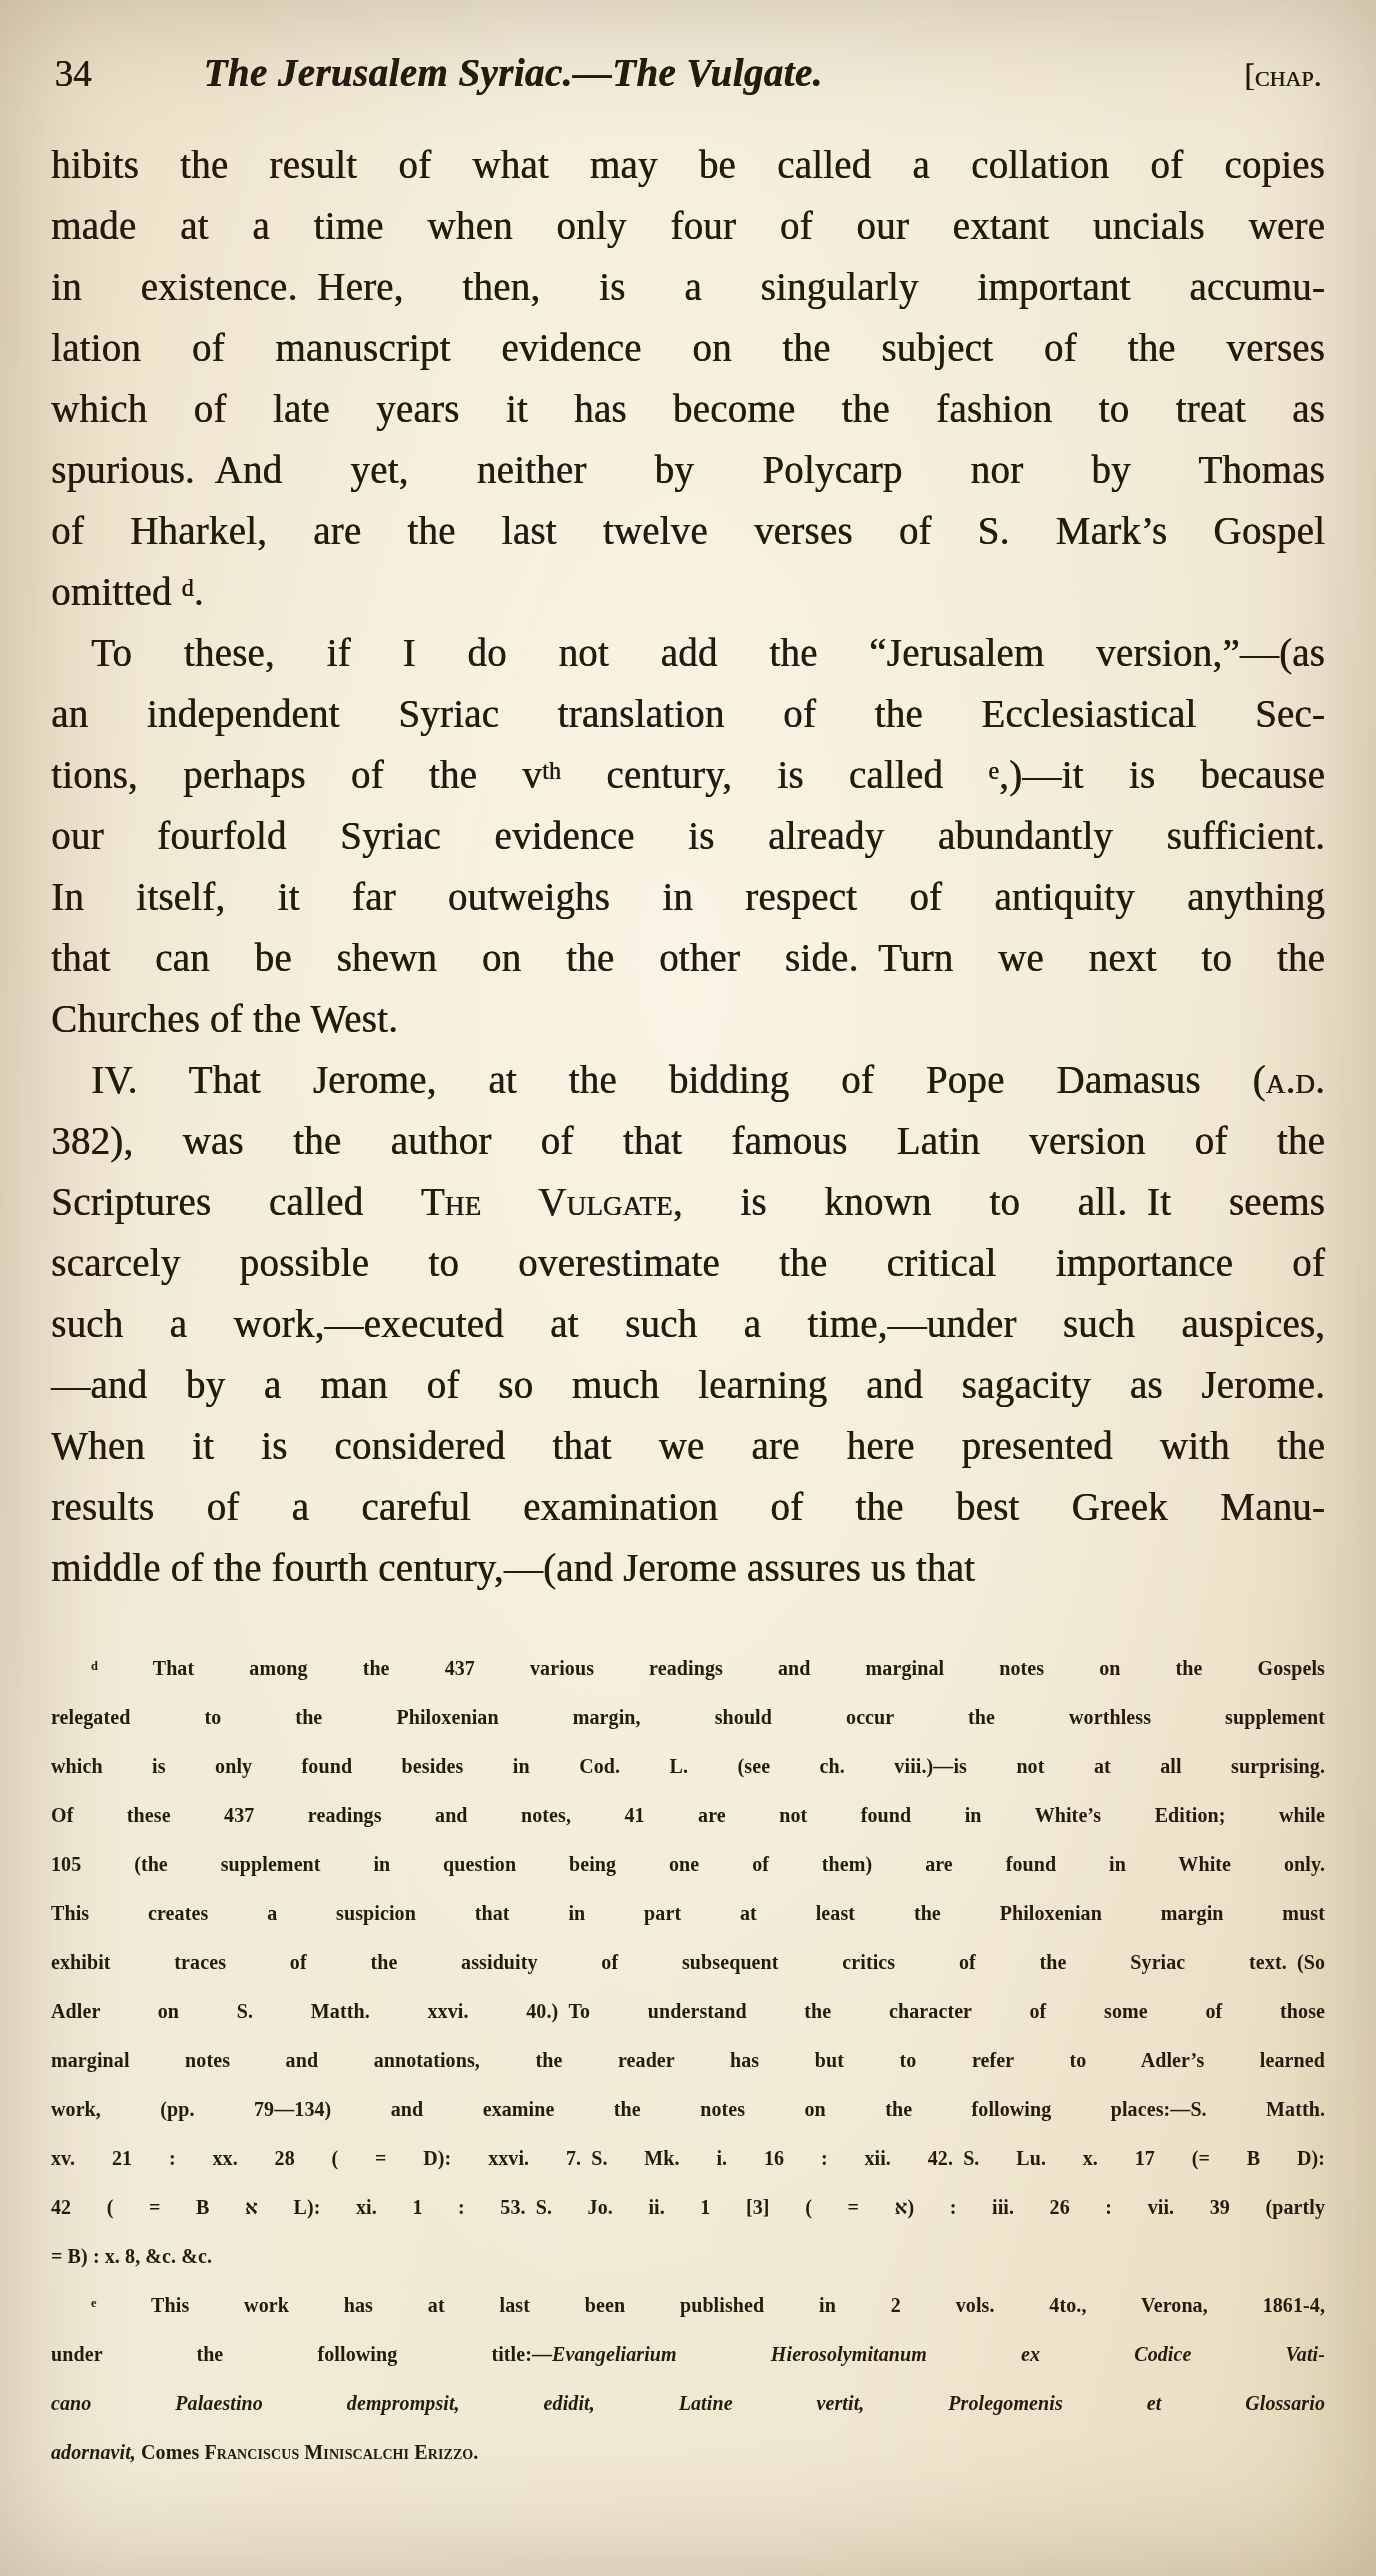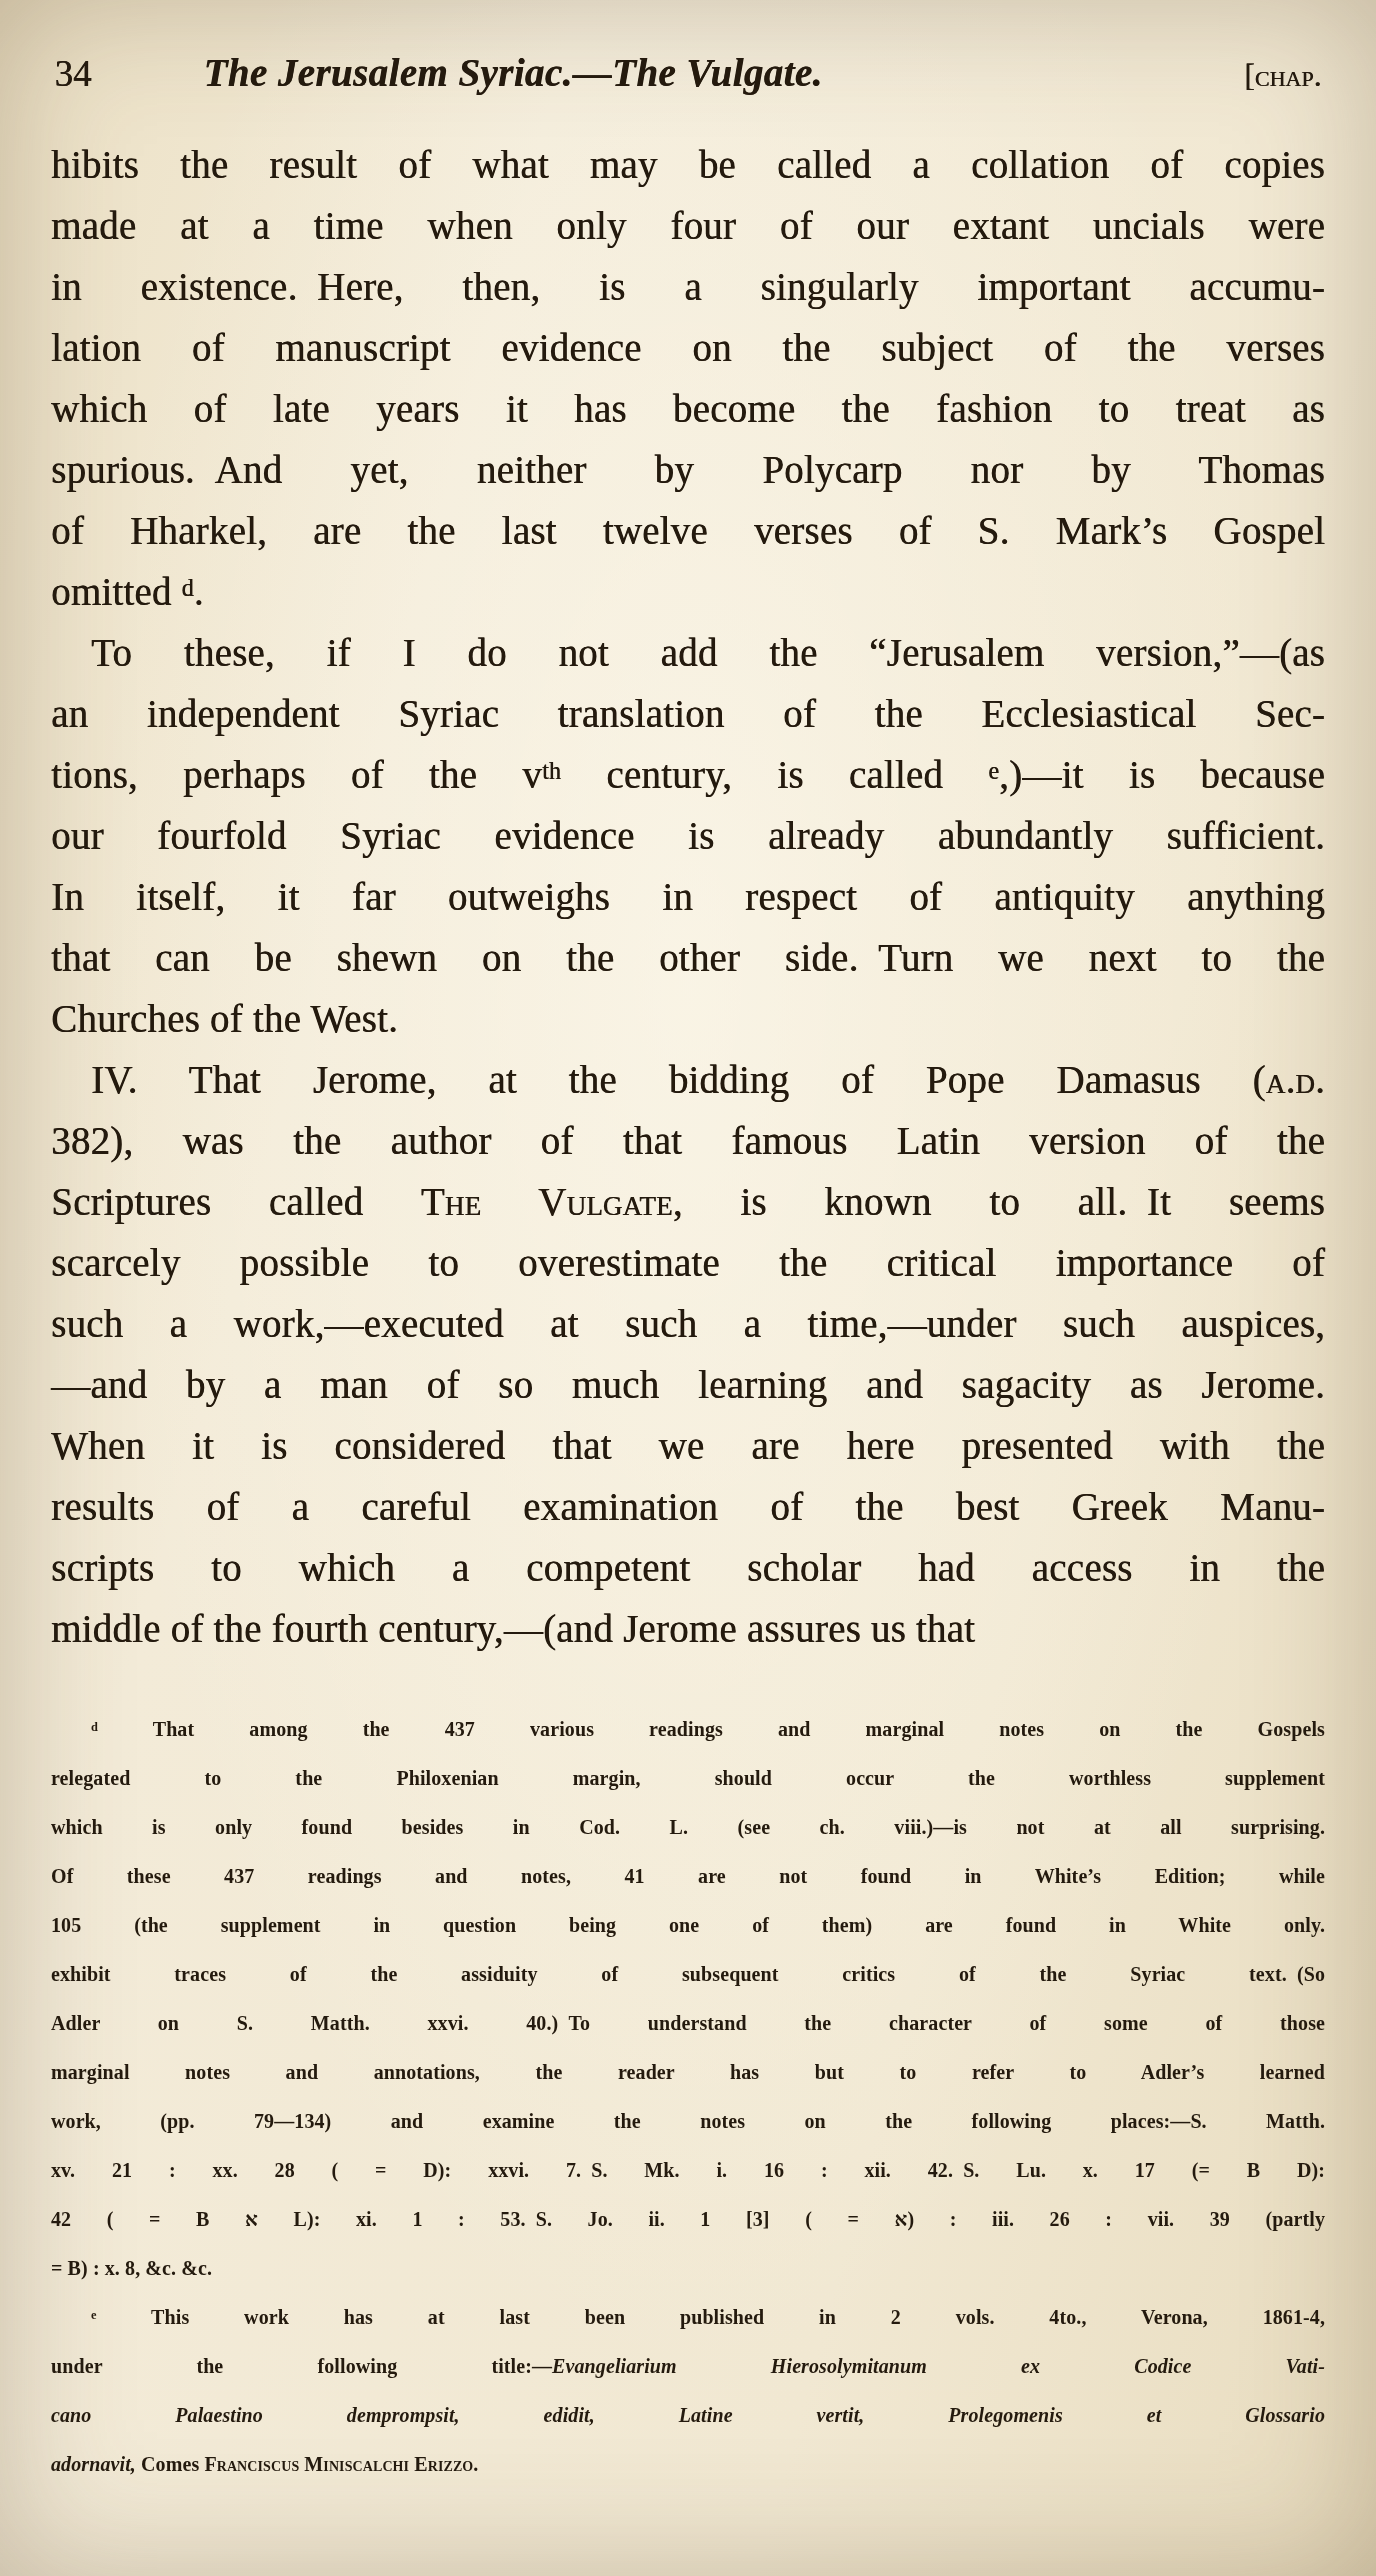--- a/index.html
+++ b/index.html
@@ -106,32 +106,32 @@
       </div>
     <div class="para">
         <div class="line first"><span>IV. That Jerome, at the bidding of Pope Damasus (</span><span class="sc">a.d.</span></div>
         <div class="line"><span>382), was the author of that famous Latin version of the</span></div>
         <div class="line"><span>Scriptures called </span><span class="sc">The Vulgate</span><span>, is known to all. It seems</span></div>
         <div class="line"><span>scarcely possible to overestimate the critical importance of</span></div>
         <div class="line"><span>such a work,—executed at such a time,—under such auspices,</span></div>
         <div class="line"><span>—and by a man of so much learning and sagacity as Jerome.</span></div>
         <div class="line"><span>When it is considered that we are here presented with the</span></div>
         <div class="line"><span>results of a careful examination of the best Greek Manu-</span></div>
-        <div class="line"><span>scripts to which a competent scholar had access in the</span></div>
         <div class="line last"><span>middle of the fourth century,—(and Jerome assures us that</span></div>
       </div>
   </div>
 
   <div class="footnotes">
     <div class="footnote">
         <div class="line first"><span class="sup">d</span><span> That among the 437 various readings and marginal notes on the Gospels</span></div>
         <div class="line"><span>relegated to the Philoxenian margin, should occur the worthless supplement</span></div>
         <div class="line"><span>which is only found besides in Cod. L. (see ch. viii.)—is not at all surprising.</span></div>
         <div class="line"><span>Of these 437 readings and notes, 41 are not found in White’s Edition; while</span></div>
         <div class="line"><span>105 (the supplement in question being one of them) are found in White only.</span></div>
+        <div class="line"><span>This creates a suspicion that in part at least the Philoxenian margin must</span></div>
         <div class="line"><span>exhibit traces of the assiduity of subsequent critics of the Syriac text. (So</span></div>
         <div class="line"><span>Adler on S. Matth. xxvi. 40.) To understand the character of some of those</span></div>
         <div class="line"><span>marginal notes and annotations, the reader has but to refer to Adler’s learned</span></div>
         <div class="line"><span>work, (pp. 79—134) and examine the notes on the following places:—S. Matth.</span></div>
         <div class="line"><span>xv. 21 : xx. 28 ( = D): xxvi. 7. S. Mk. i. 16 : xii. 42. S. Lu. x. 17 (= B D):</span></div>
         <div class="line"><span>42 ( = B א L): xi. 1 : 53. S. Jo. ii. 1 [3] ( = א) : iii. 26 : vii. 39 (partly</span></div>
         <div class="line last"><span>= B) : x. 8, &amp;c. &amp;c.</span></div>
       </div>
     <div class="footnote">
         <div class="line first"><span class="sup">e</span><span> This work has at last been published in 2 vols. 4to., Verona, 1861-4,</span></div>

